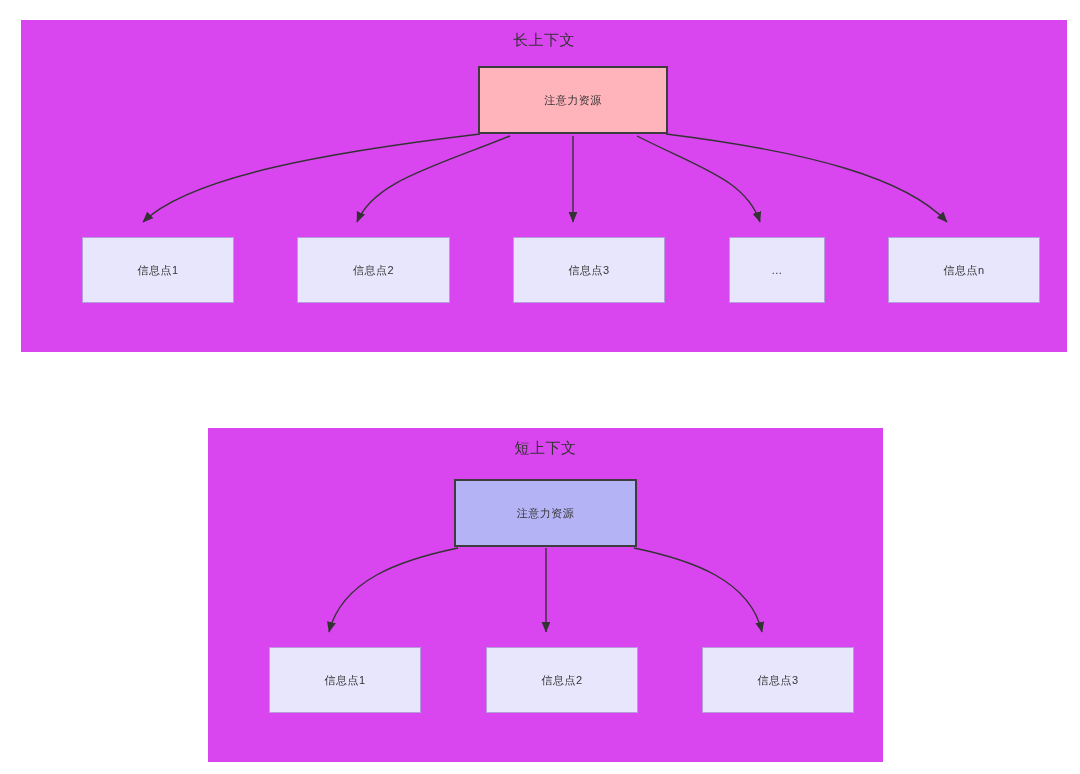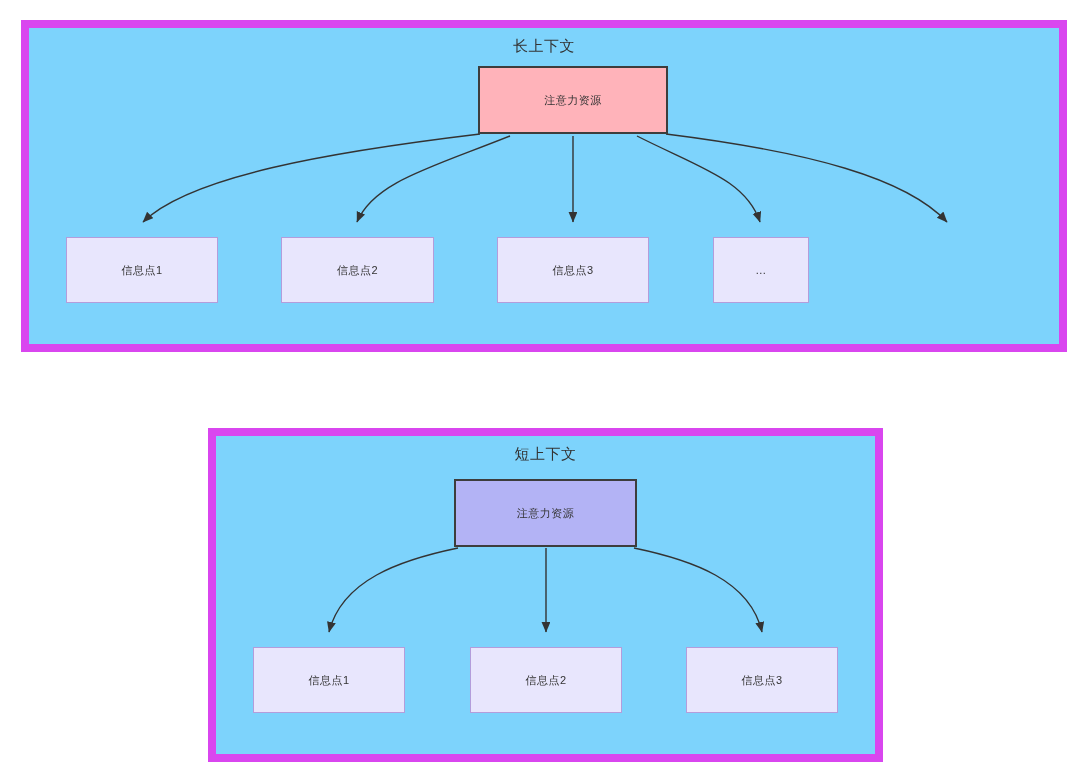--- a/index.html
+++ b/index.html
@@ -15,22 +15,22 @@
     overflow: hidden;
   }
   .canvas {
     position: absolute;
     left: 0; top: 0;
     width: 1080px;
     height: 774px;
   }
   .group {
     position: absolute;
-    background: #7dd3fc;
-    border: 8px solid #d946ef;
+    background: #d946ef;
+    border: 2px solid #d946ef;
     box-sizing: border-box;
   }
   #group-long {
     left: 21px;
     top: 20px;
     width: 1046px;
     height: 332px;
   }
   #group-short {
     left: 208px;
@@ -64,20 +64,21 @@
     background: #ffb3ba;
     border: 2px solid #3d3d3d;
   }
   .node-root-short {
     background: #b3b3f5;
     border: 2px solid #3d3d3d;
   }
   .node-leaf {
     background: #e8e6fd;
     border: 1px solid #b39ddb;
+    margin-left: 16px;
   }
   .edges {
     position: absolute;
     left: 0; top: 0;
     width: 1080px;
     height: 774px;
     z-index: 2;
     pointer-events: none;
   }
 </style>
@@ -119,20 +120,21 @@
   <div class="node node-root-long" style="left:478px; top:66px; width:190px; height:68px;">注意力资源</div>
 
   <div class="node node-leaf" style="left:66px; top:237px; width:152px; height:66px;">信息点1</div>
 
   <div class="node node-leaf" style="left:281px; top:237px; width:153px; height:66px;">信息点2</div>
 
   <div class="node node-leaf" style="left:497px; top:237px; width:152px; height:66px;">信息点3</div>
 
   <div class="node node-leaf" style="left:713px; top:237px; width:96px; height:66px;">...</div>
 
+  <div class="node node-leaf" style="left:872px; top:237px; width:152px; height:66px;">信息点n</div>
 
   <div class="node node-root-short" style="left:454px; top:479px; width:183px; height:68px;">注意力资源</div>
 
   <div class="node node-leaf" style="left:253px; top:647px; width:152px; height:66px;">信息点1</div>
 
   <div class="node node-leaf" style="left:470px; top:647px; width:152px; height:66px;">信息点2</div>
 
   <div class="node node-leaf" style="left:686px; top:647px; width:152px; height:66px;">信息点3</div>
 
 </div>

